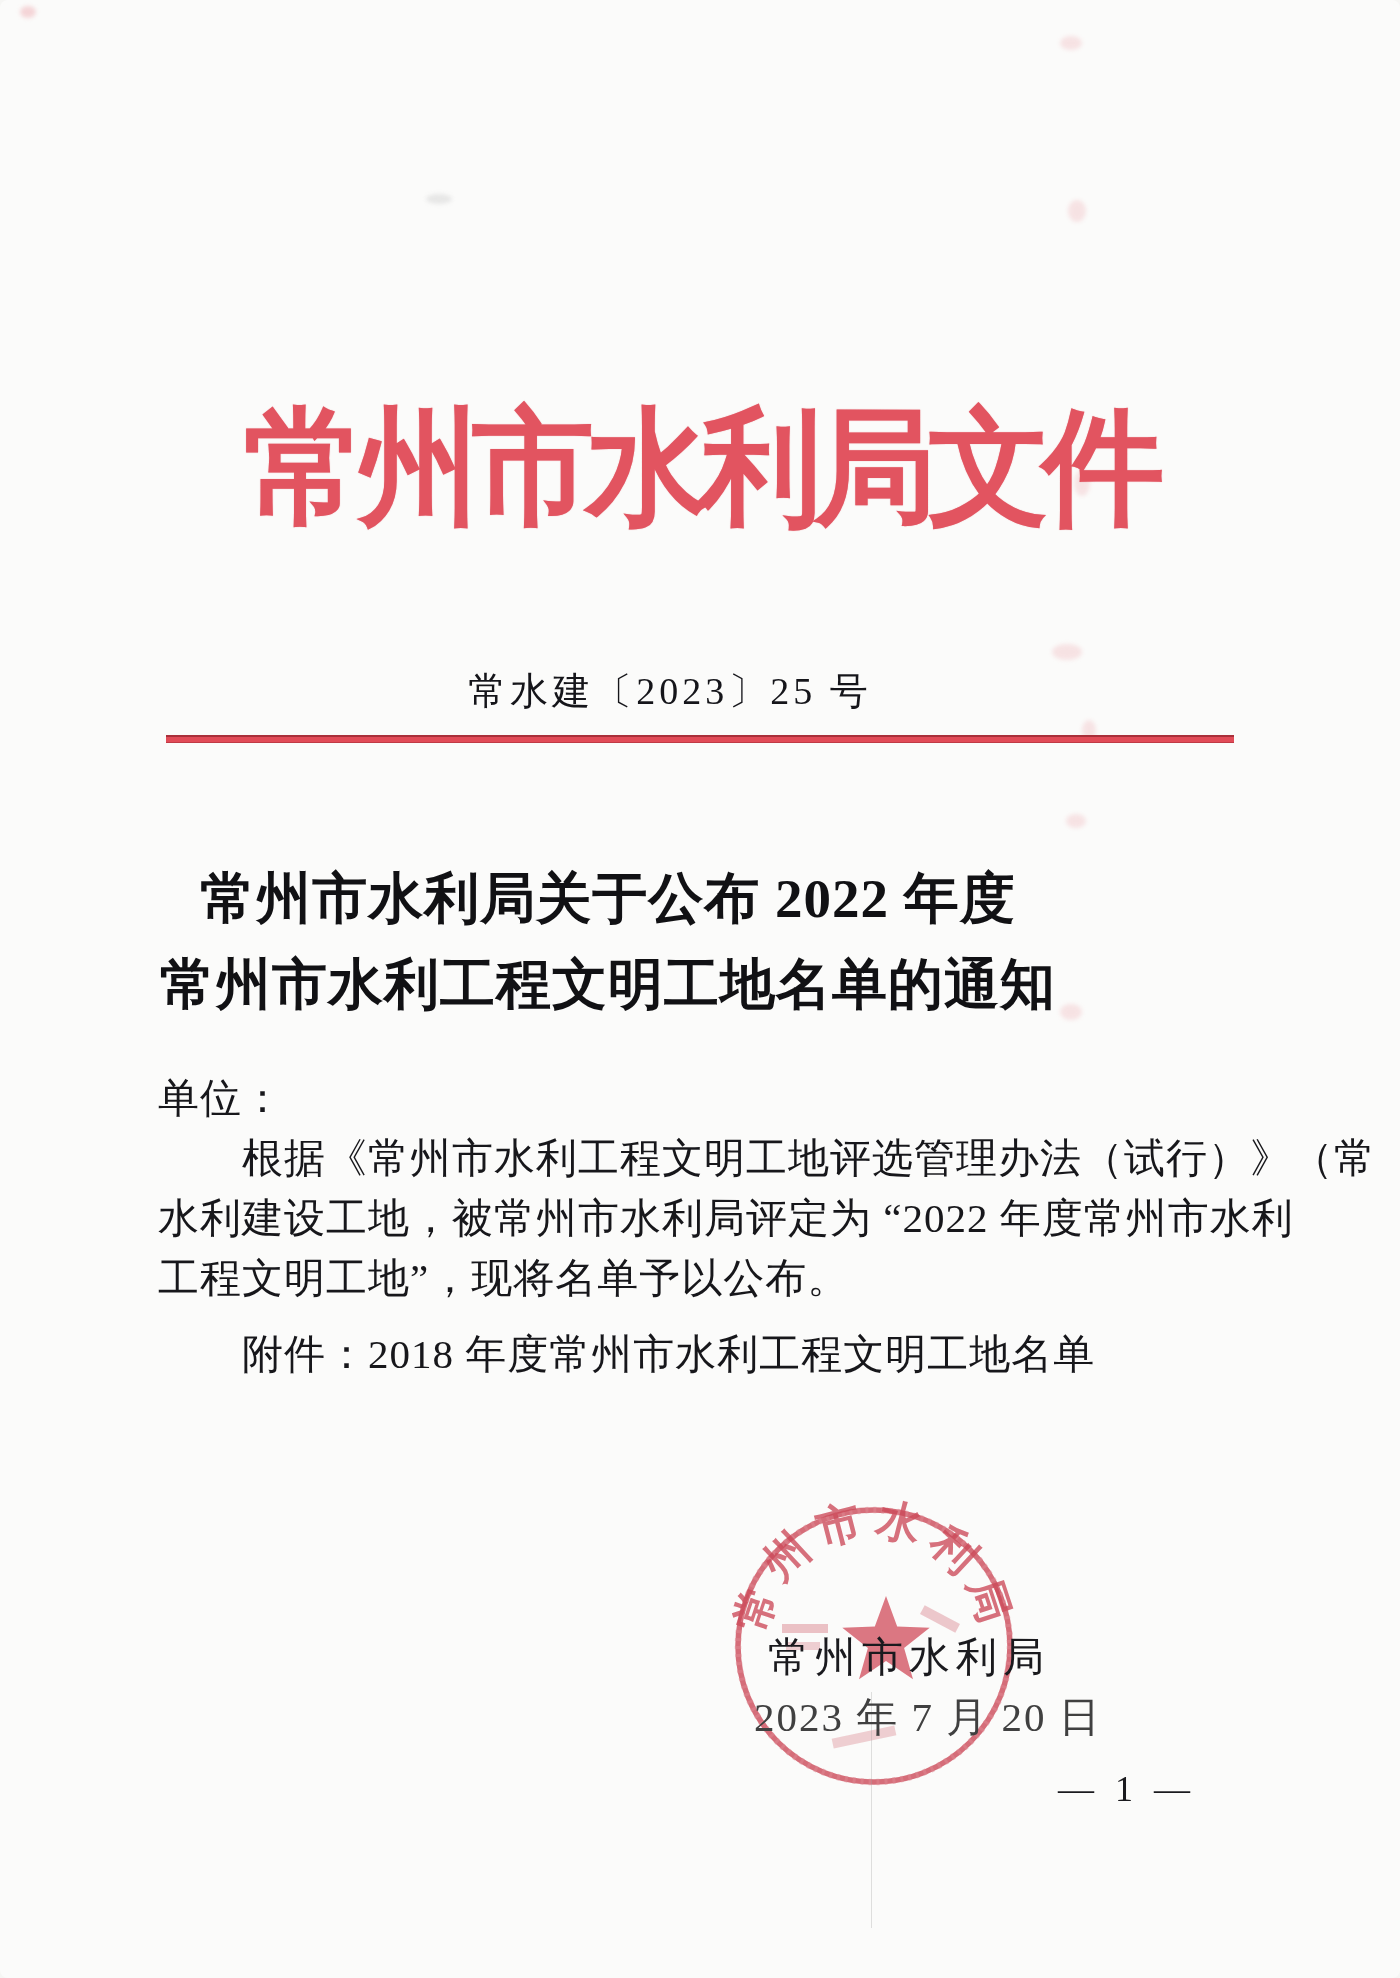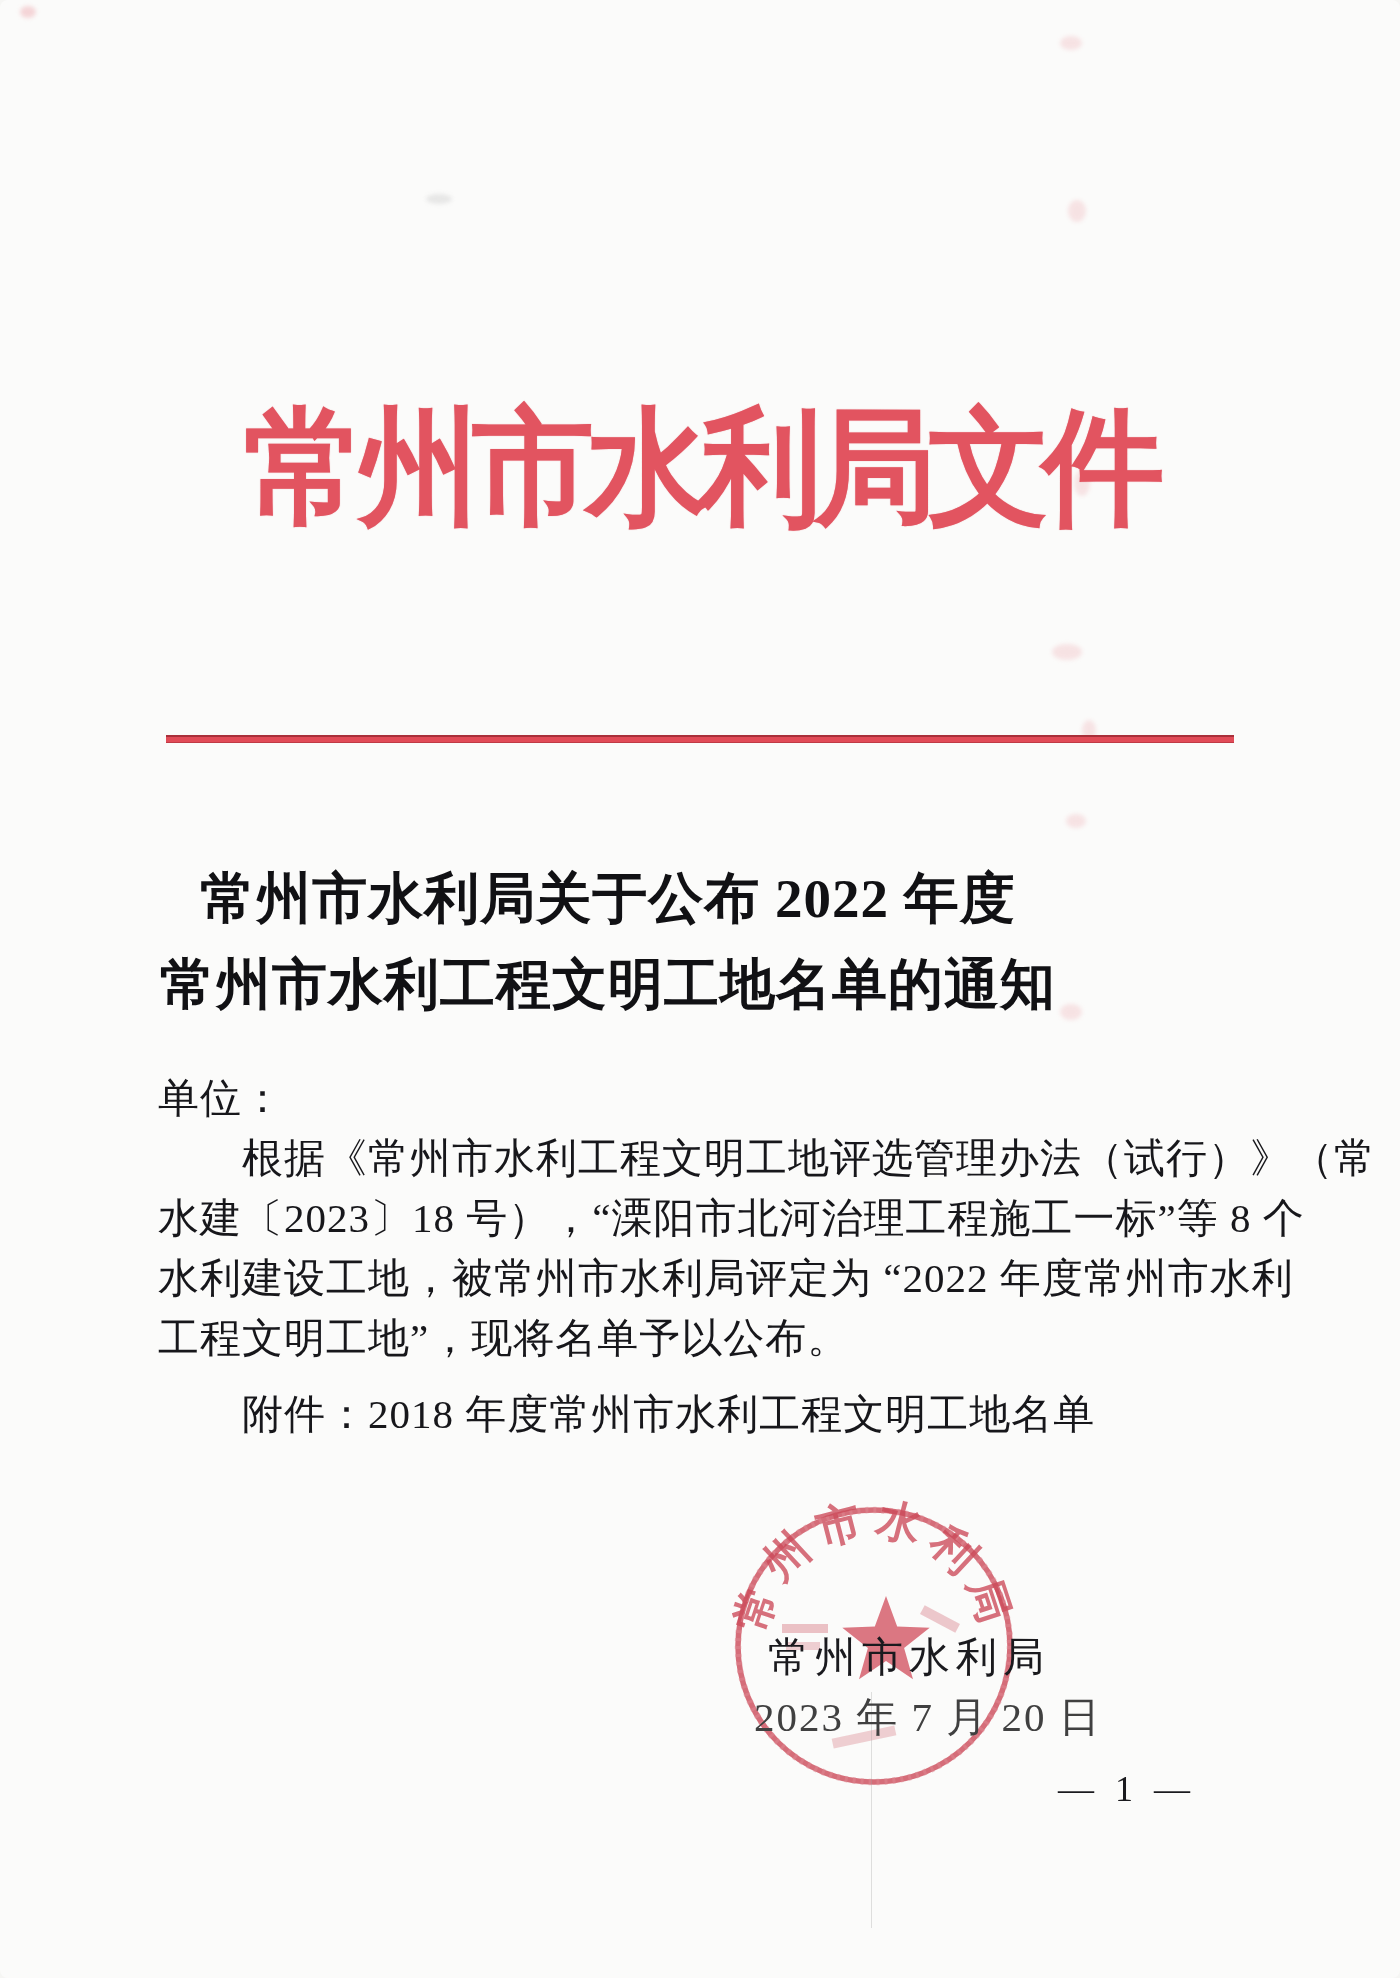--- a/index.html
+++ b/index.html
@@ -104,32 +104,32 @@
   <div class="artifact gray" style="top:194px;left:426px;width:26px;height:10px;"></div>
   <div class="artifact" style="top:200px;left:1068px;width:18px;height:22px;"></div>
   <div class="artifact" style="top:470px;left:1074px;width:16px;height:26px;"></div>
   <div class="artifact" style="top:644px;left:1052px;width:30px;height:16px;"></div>
   <div class="artifact" style="top:720px;left:1082px;width:14px;height:20px;"></div>
   <div class="artifact" style="top:814px;left:1066px;width:20px;height:14px;"></div>
   <div class="artifact" style="top:1004px;left:1060px;width:22px;height:16px;"></div>
 
   <div class="org-title">常州市水利局文件</div>
 
+  <div class="doc-number">常水建〔2023〕25 号</div>
 
   <div class="red-line"></div>
 
   <div class="subject">
     <div class="s-line">常州市水利局关于公布 2022 年度</div>
     <div class="s-line">常州市水利工程文明工地名单的通知</div>
   </div>
 
   <div class="body-text">
     <div class="line">单位：</div>
     <div class="line indent">根据《常州市水利工程文明工地评选管理办法（试行）》（常</div>
-    <div class="line">水建〔2023〕18 号），“溧阳市北河治理工程施工一标”等 8 个</div>
     <div class="line">水利建设工地，被常州市水利局评定为 “2022 年度常州市水利</div>
     <div class="line">工程文明工地”，现将名单予以公布。</div>
     <div class="line indent attachment">附件：2018 年度常州市水利工程文明工地名单</div>
   </div>
 
   <svg class="seal" viewBox="0 0 300 300" aria-hidden="true">
 
     <circle cx="150" cy="150" r="136" fill="none" stroke="#cc4a59" stroke-width="5.5" opacity="0.8"></circle>
     <circle cx="150" cy="150" r="136" fill="none" stroke="#e08a94" stroke-width="6.5" stroke-dasharray="3 5" opacity="0.5"></circle>
 

